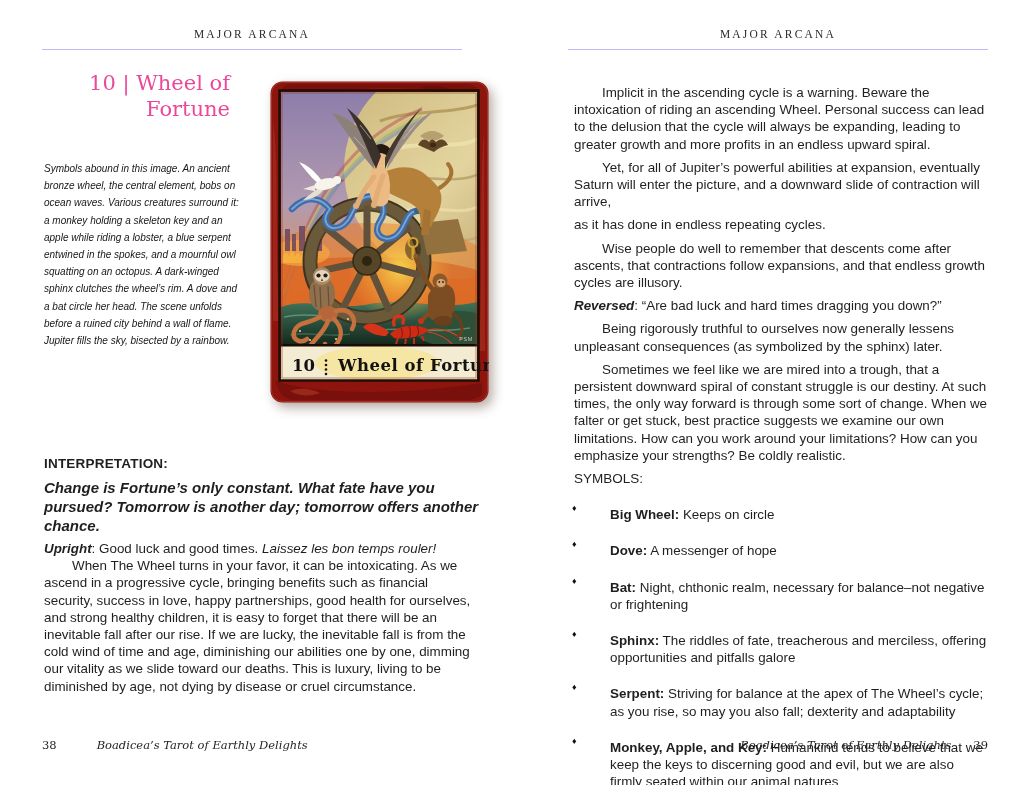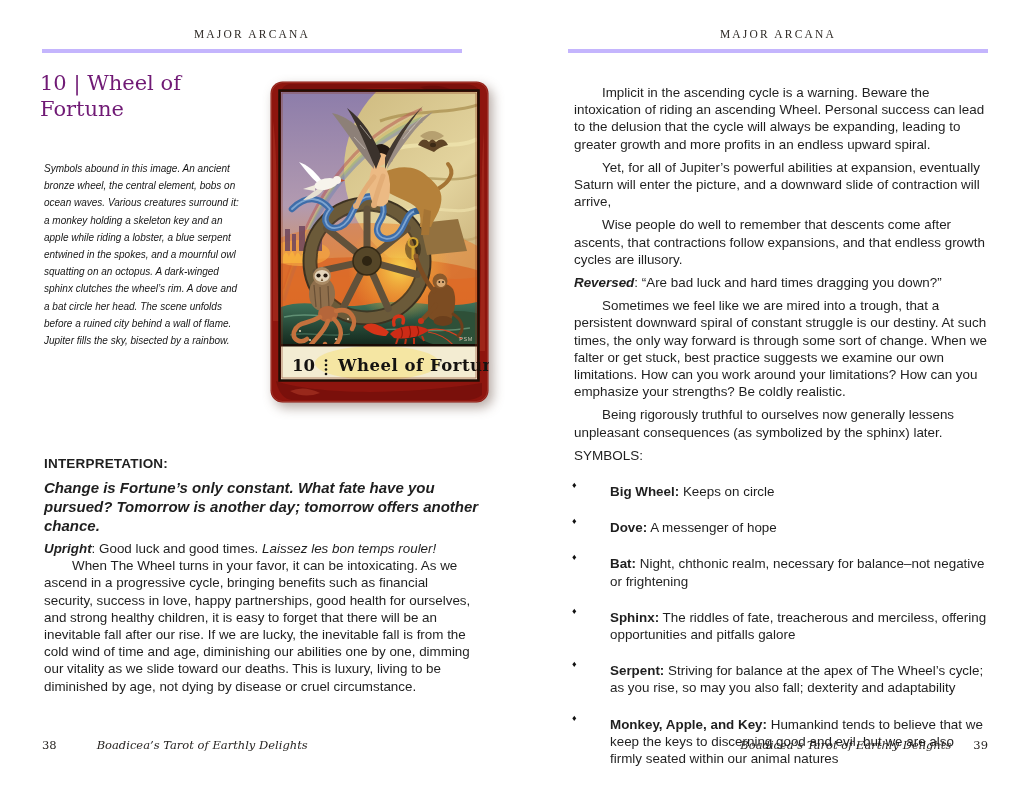--- a/index.html
+++ b/index.html
@@ -11,28 +11,28 @@
     color:#1f1f1f;
     overflow:hidden;
   }
   .abs { position:absolute; }
 
   
   .runhead {
     width:420px; text-align:center;
     font-family:"Liberation Serif", serif;
     font-size:11.5px; letter-spacing:2.2px; color:#2e2a26;
-    padding-bottom:9px; border-bottom:4px solid #c4b5fd;
+    padding-bottom:9px; border-bottom:1px solid #c4b5fd;
   }
 
   
   .page-title {
-    left:40px; top:70px; width:190px; text-align:left;
+    left:40px; top:70px; width:190px; text-align:right;
     font-family:"DejaVu Serif", serif;
-    font-size:21px; line-height:26px; color:#701a75;
+    font-size:21px; line-height:26px; color:#ec4899;
   }
   .card-desc {
     left:44px; top:160px; width:200px;
     font-style:italic; font-size:10px; line-height:17.2px; color:#161616;
   }
   .interp-head {
     left:44px; top:456px; font-size:13.5px; font-weight:bold; letter-spacing:.2px;
   }
   .interp-text {
     left:44px; top:478px; width:440px;
@@ -317,25 +317,26 @@
 </svg>
 </div>
 
 <div class="abs runhead" style="left:568px; top:28px;">
   <span>MAJOR ARCANA</span>
 </div>
 
 <div class="abs right-col">
   <p class="ind">Implicit in the ascending cycle is a warning. Beware the intoxication of riding an ascending Wheel. Personal success can lead to the delusion that the cycle will always be expanding, leading to greater growth and more profits in an endless upward spiral.</p>
   <p class="ind">Yet, for all of Jupiter’s powerful abilities at expansion, eventually Saturn will enter the picture, and a downward slide of contraction will arrive,</p>
+  <p>as it has done in endless repeating cycles.</p>
   <p class="ind">Wise people do well to remember that descents come after ascents, that contractions follow expansions, and that endless growth cycles are illusory.</p>
 
   <p class="rev-lead"><span class="bi">Reversed</span><span>: “Are bad luck and hard times dragging you down?”</span></p>
+  <p class="ind">Being rigorously truthful to ourselves now generally lessens unpleasant consequences (as symbolized by the sphinx) later.</p>
   <p class="ind">Sometimes we feel like we are mired into a trough, that a persistent downward spiral of constant struggle is our destiny. At such times, the only way forward is through some sort of change. When we falter or get stuck, best practice suggests we examine our own limitations. How can you work around your limitations? How can you emphasize your strengths? Be coldly realistic.</p>
-  <p class="ind">Being rigorously truthful to ourselves now generally lessens unpleasant consequences (as symbolized by the sphinx) later.</p>
 
   <p class="sym-head">SYMBOLS:</p>
 
   <div class="sym-list">
     <div class="sym-item">
       <span class="sym-bullet">♦</span>
       <p class="sym-text"><b>Big Wheel:</b> <span>Keeps on circle</span></p>
     </div>
     <div class="sym-item">
       <span class="sym-bullet">♦</span>

